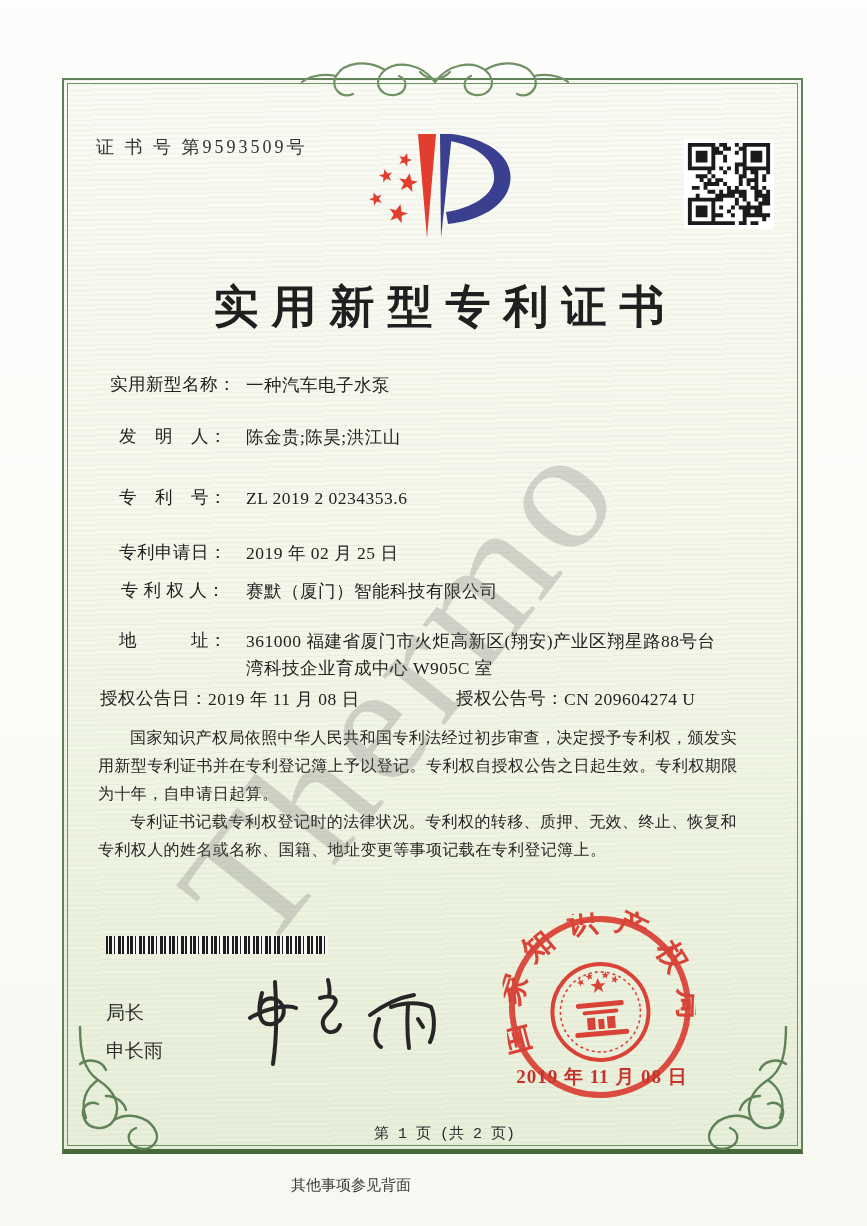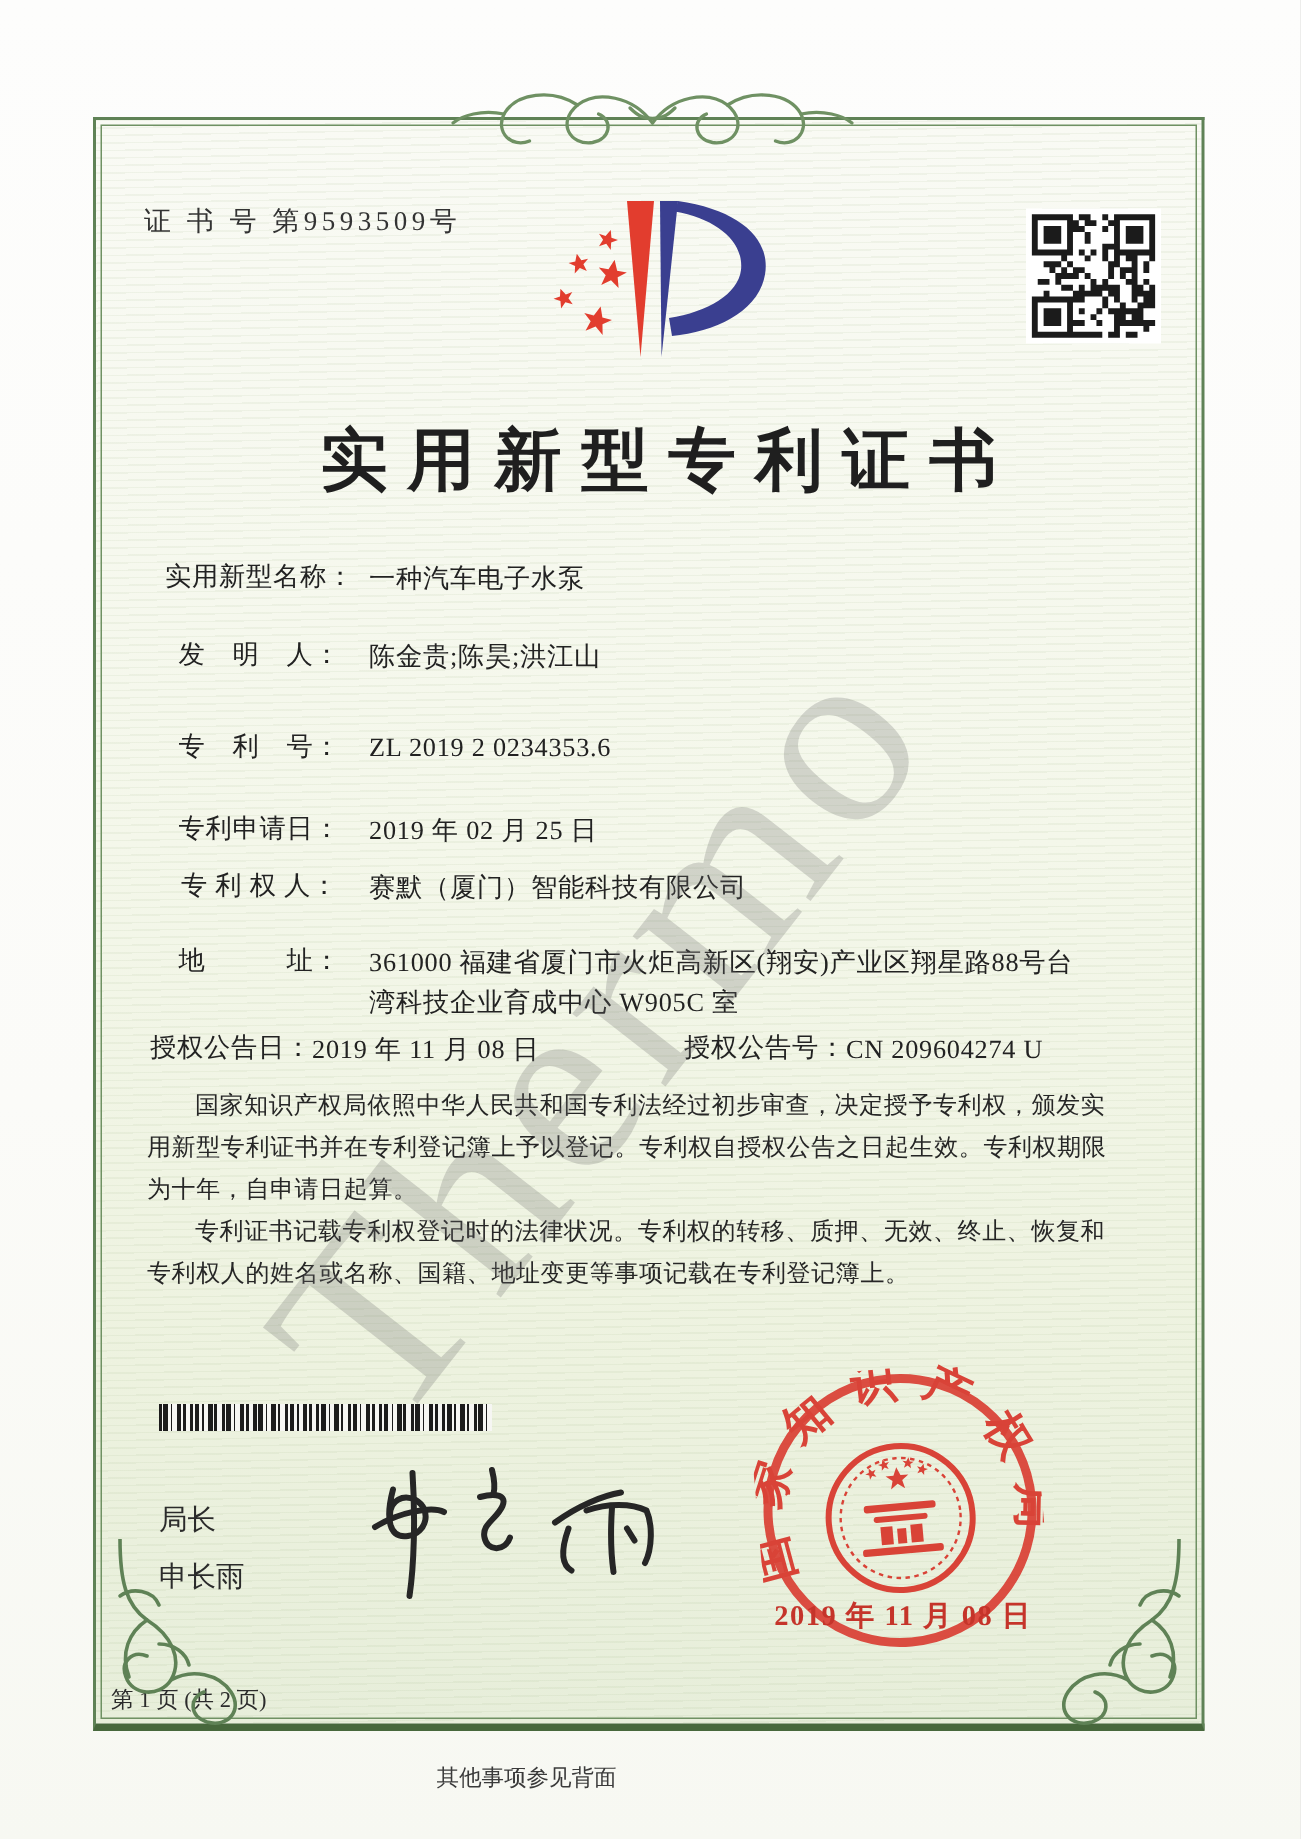--- a/index.html
+++ b/index.html
@@ -51,21 +51,21 @@
     filter:blur(.2px);
   }
   .director-title{ position:absolute; left:106px; top:1000px; font-size:19px; z-index:2;}
   .director-name{ position:absolute; left:106px; top:1038px; font-size:19px; z-index:2;}
   .signature{ position:absolute; left:232px; top:962px; z-index:3;}
   .seal{ position:absolute; left:505px; top:912px; z-index:4; transform:rotate(-5deg); opacity:0.92;}
   .seal-date{
     position:absolute; left:512px; top:1064px; width:180px; text-align:center;
     font-size:19px; color:#c5342a; font-weight:700; letter-spacing:1px; z-index:5;
   }
-  .page-info{ position:absolute; left:74px; top:1124px; width:741px; font-size:15px; z-index:2;}
+  .page-info{ position:absolute; left:74px; top:1124px; width:741px; text-align:center; font-size:15px; z-index:2;font-family:Liberation Mono, monospace;}
   .footer-note{ position:absolute; left:0; top:1176px; width:702px; text-align:center; font-size:15px; color:#3a3a3a;}
   .ornament{ position:absolute; z-index:3;}
   svg text{ font-family:"Liberation Serif","DejaVu Serif",serif; }
 </style>
 </head>
 <body>
 
 <div class="page">
 
   <div class="frame"></div>

